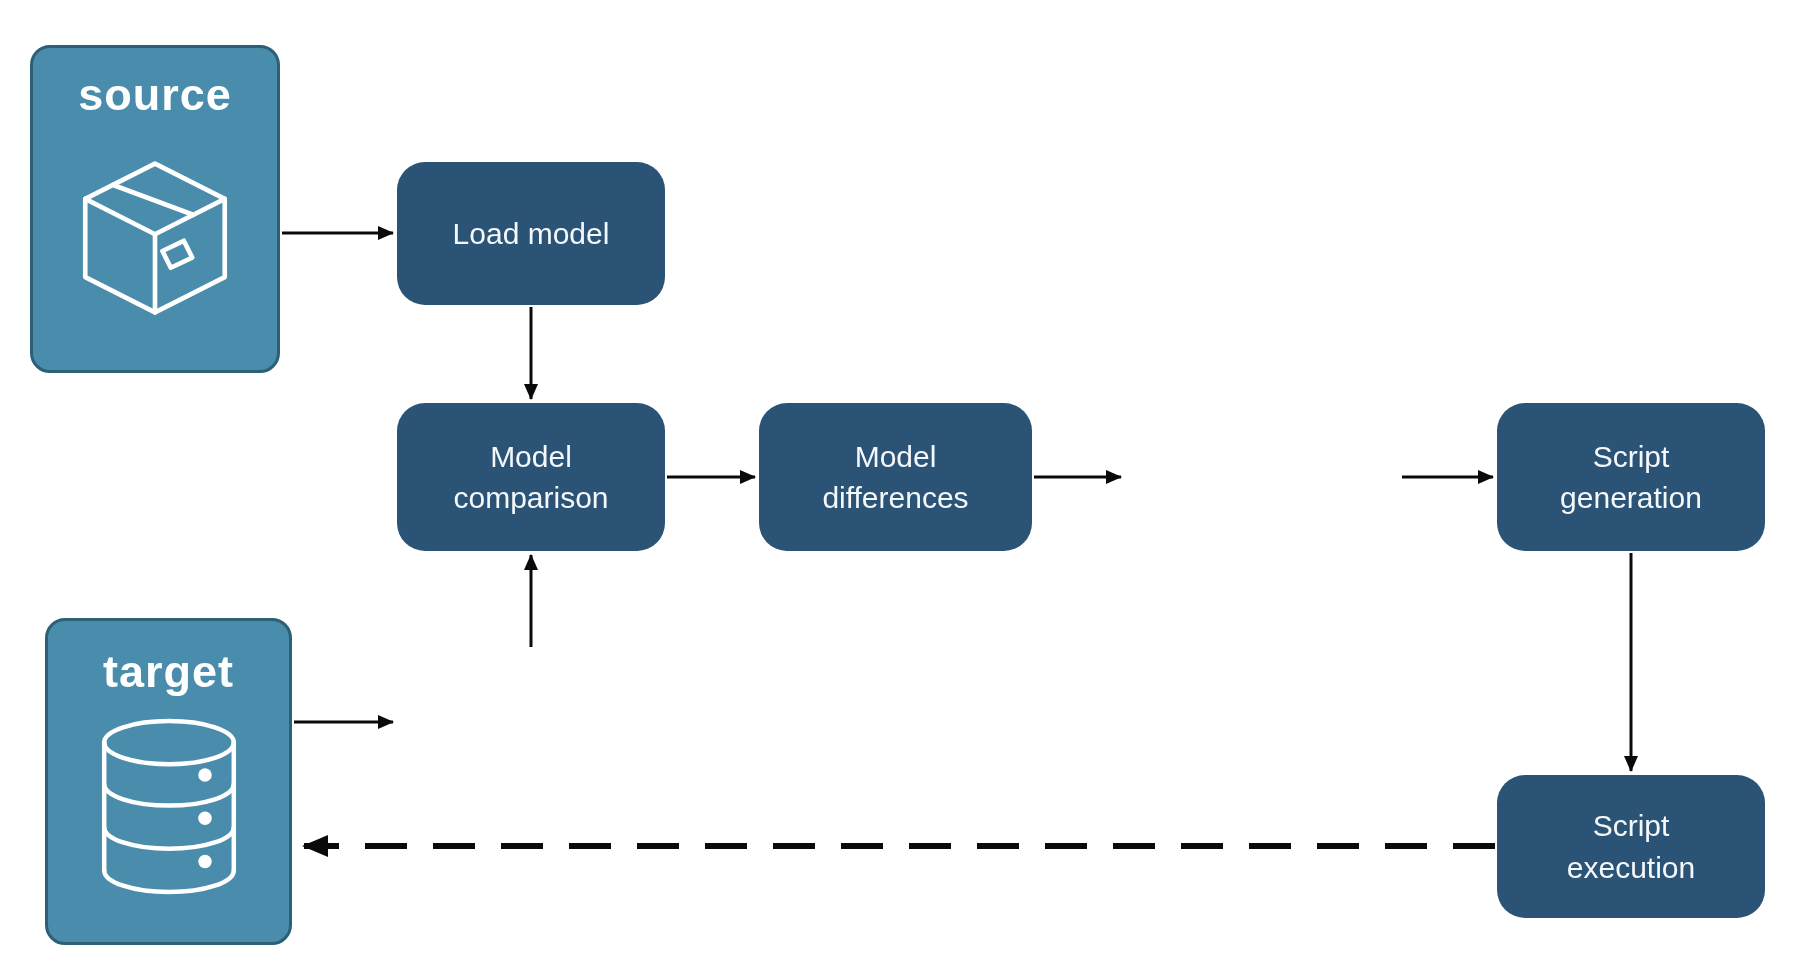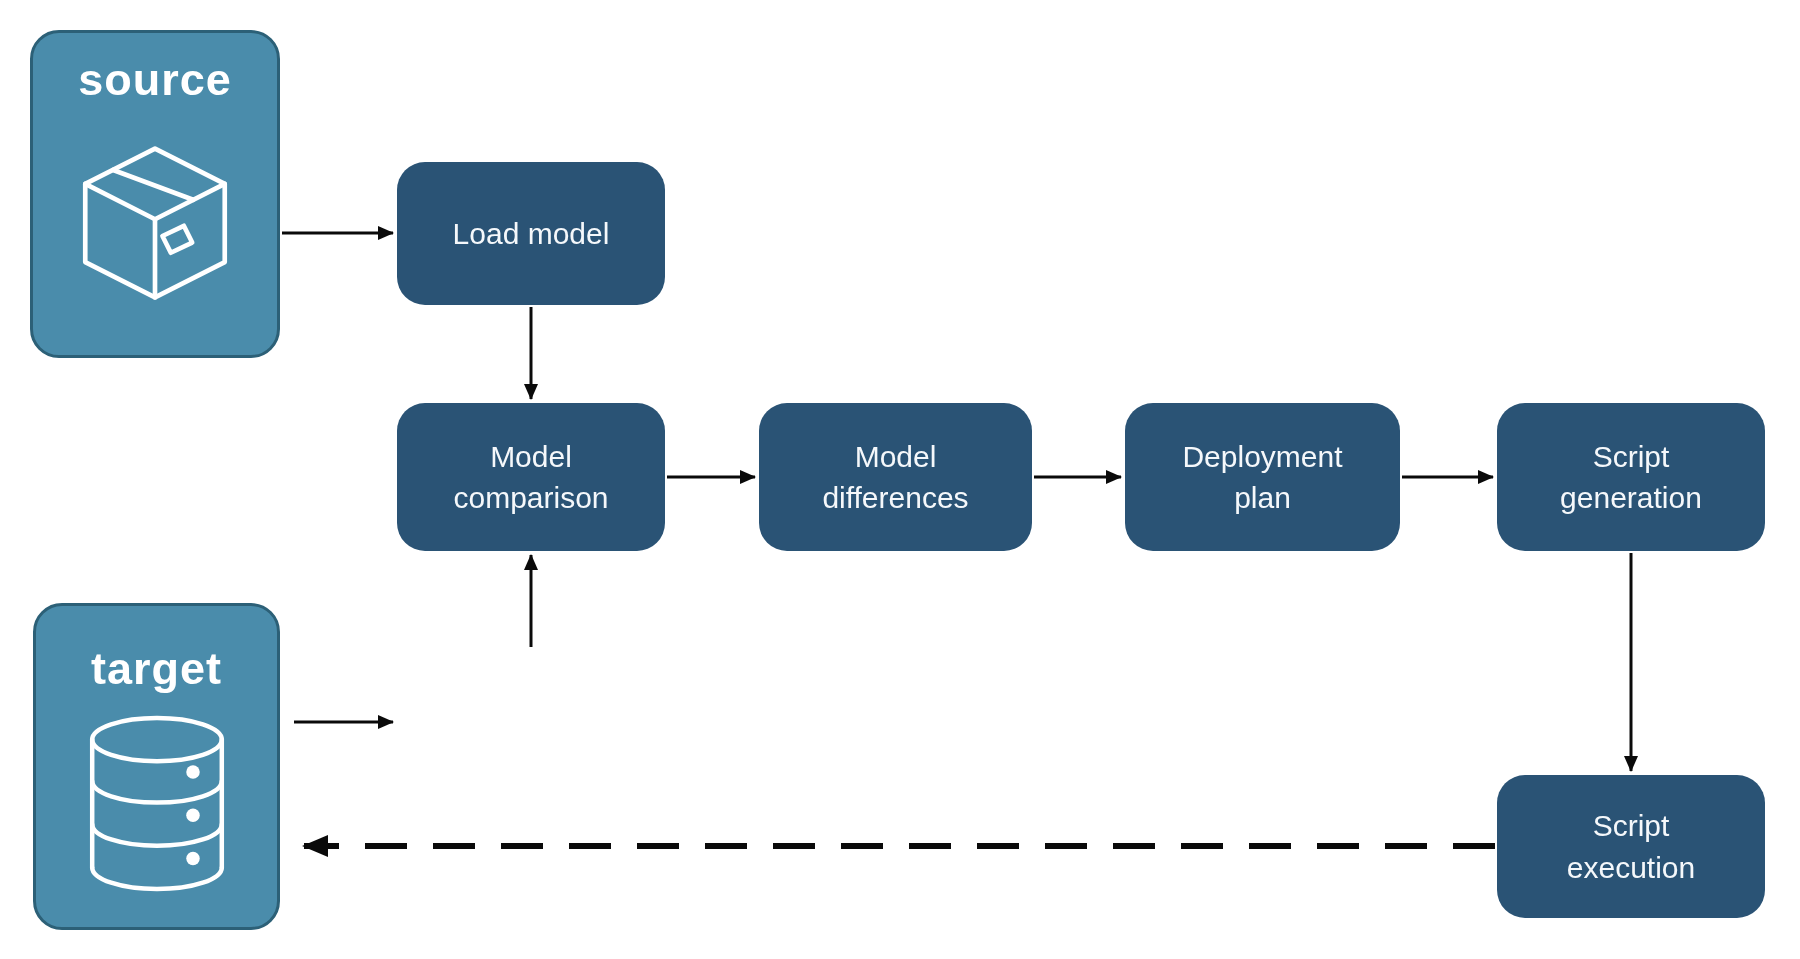--- a/index.html
+++ b/index.html
@@ -14,42 +14,42 @@
   html,body{margin:0;padding:0;background:var(--canvas-bg);}
   body{font-family:"Liberation Sans", sans-serif;}
   .canvas{
     position:relative;width:1800px;height:959px;background:var(--canvas-bg);overflow:hidden;
   }
   .edges{position:absolute;left:0;top:0;width:1800px;height:959px;pointer-events:none;}
   .entity{
     position:absolute;box-sizing:border-box;
     background:var(--entity-fill);
     border:3px solid var(--entity-border);
-    border-radius:29px;
-    display:flex;flex-direction:column;align-items:center;
+    border-radius:20px;
+    display:flex;flex-direction:column;align-items:center;margin-top:15px;
   }
   .entity-label{
     color:var(--entity-text);font-weight:bold;font-size:45px;letter-spacing:1px;
     line-height:1;text-align:center;
   }
   .entity .icon{flex:0 0 auto;}
   .node{
     position:absolute;box-sizing:border-box;
     background:var(--node-fill);
     border-radius:28px;
     display:flex;align-items:center;justify-content:center;
   }
   .node-label{
     color:var(--node-text);font-size:30px;line-height:1.38;text-align:center;
     white-space:pre-line;
   }
   
   #ent-source{left:30px;top:30px;width:250px;height:328px;padding-top:24px;}
   #ent-source .icon{margin-top:26px;}
-  #ent-target{left:33px;top:603px;width:247px;height:327px;padding-top:40px;}
+  #ent-target{left:45px;top:603px;width:247px;height:327px;padding-top:28px;}
   #ent-target .icon{margin-top:18px;}
   
   #n-load{left:397px;top:162px;width:268px;height:143px;}
   #n-comp{left:397px;top:403px;width:268px;height:148px;}
   #n-diff{left:759px;top:403px;width:273px;height:148px;}
   #n-plan{left:1125px;top:403px;width:275px;height:148px;}
   #n-gen {left:1497px;top:403px;width:268px;height:148px;}
   #n-rev {left:397px;top:649px;width:268px;height:143px;}
   #n-exec{left:1497px;top:775px;width:268px;height:143px;}
   .edge{stroke:var(--arrow);stroke-width:3;fill:none;}
@@ -113,24 +113,20 @@
     <div class="node-label">Load model</div>
   </div>
   <div class="node" id="n-comp">
     <div class="node-label">Model
 comparison</div>
   </div>
   <div class="node" id="n-diff">
     <div class="node-label">Model
 differences</div>
   </div>
-  <div class="node" id="n-plan">
-    <div class="node-label">Deployment
-plan</div>
-  </div>
   <div class="node" id="n-gen">
     <div class="node-label">Script
 generation</div>
   </div>
   <div class="node" id="n-exec">
     <div class="node-label">Script
 execution</div>
   </div>
 
 </div>

